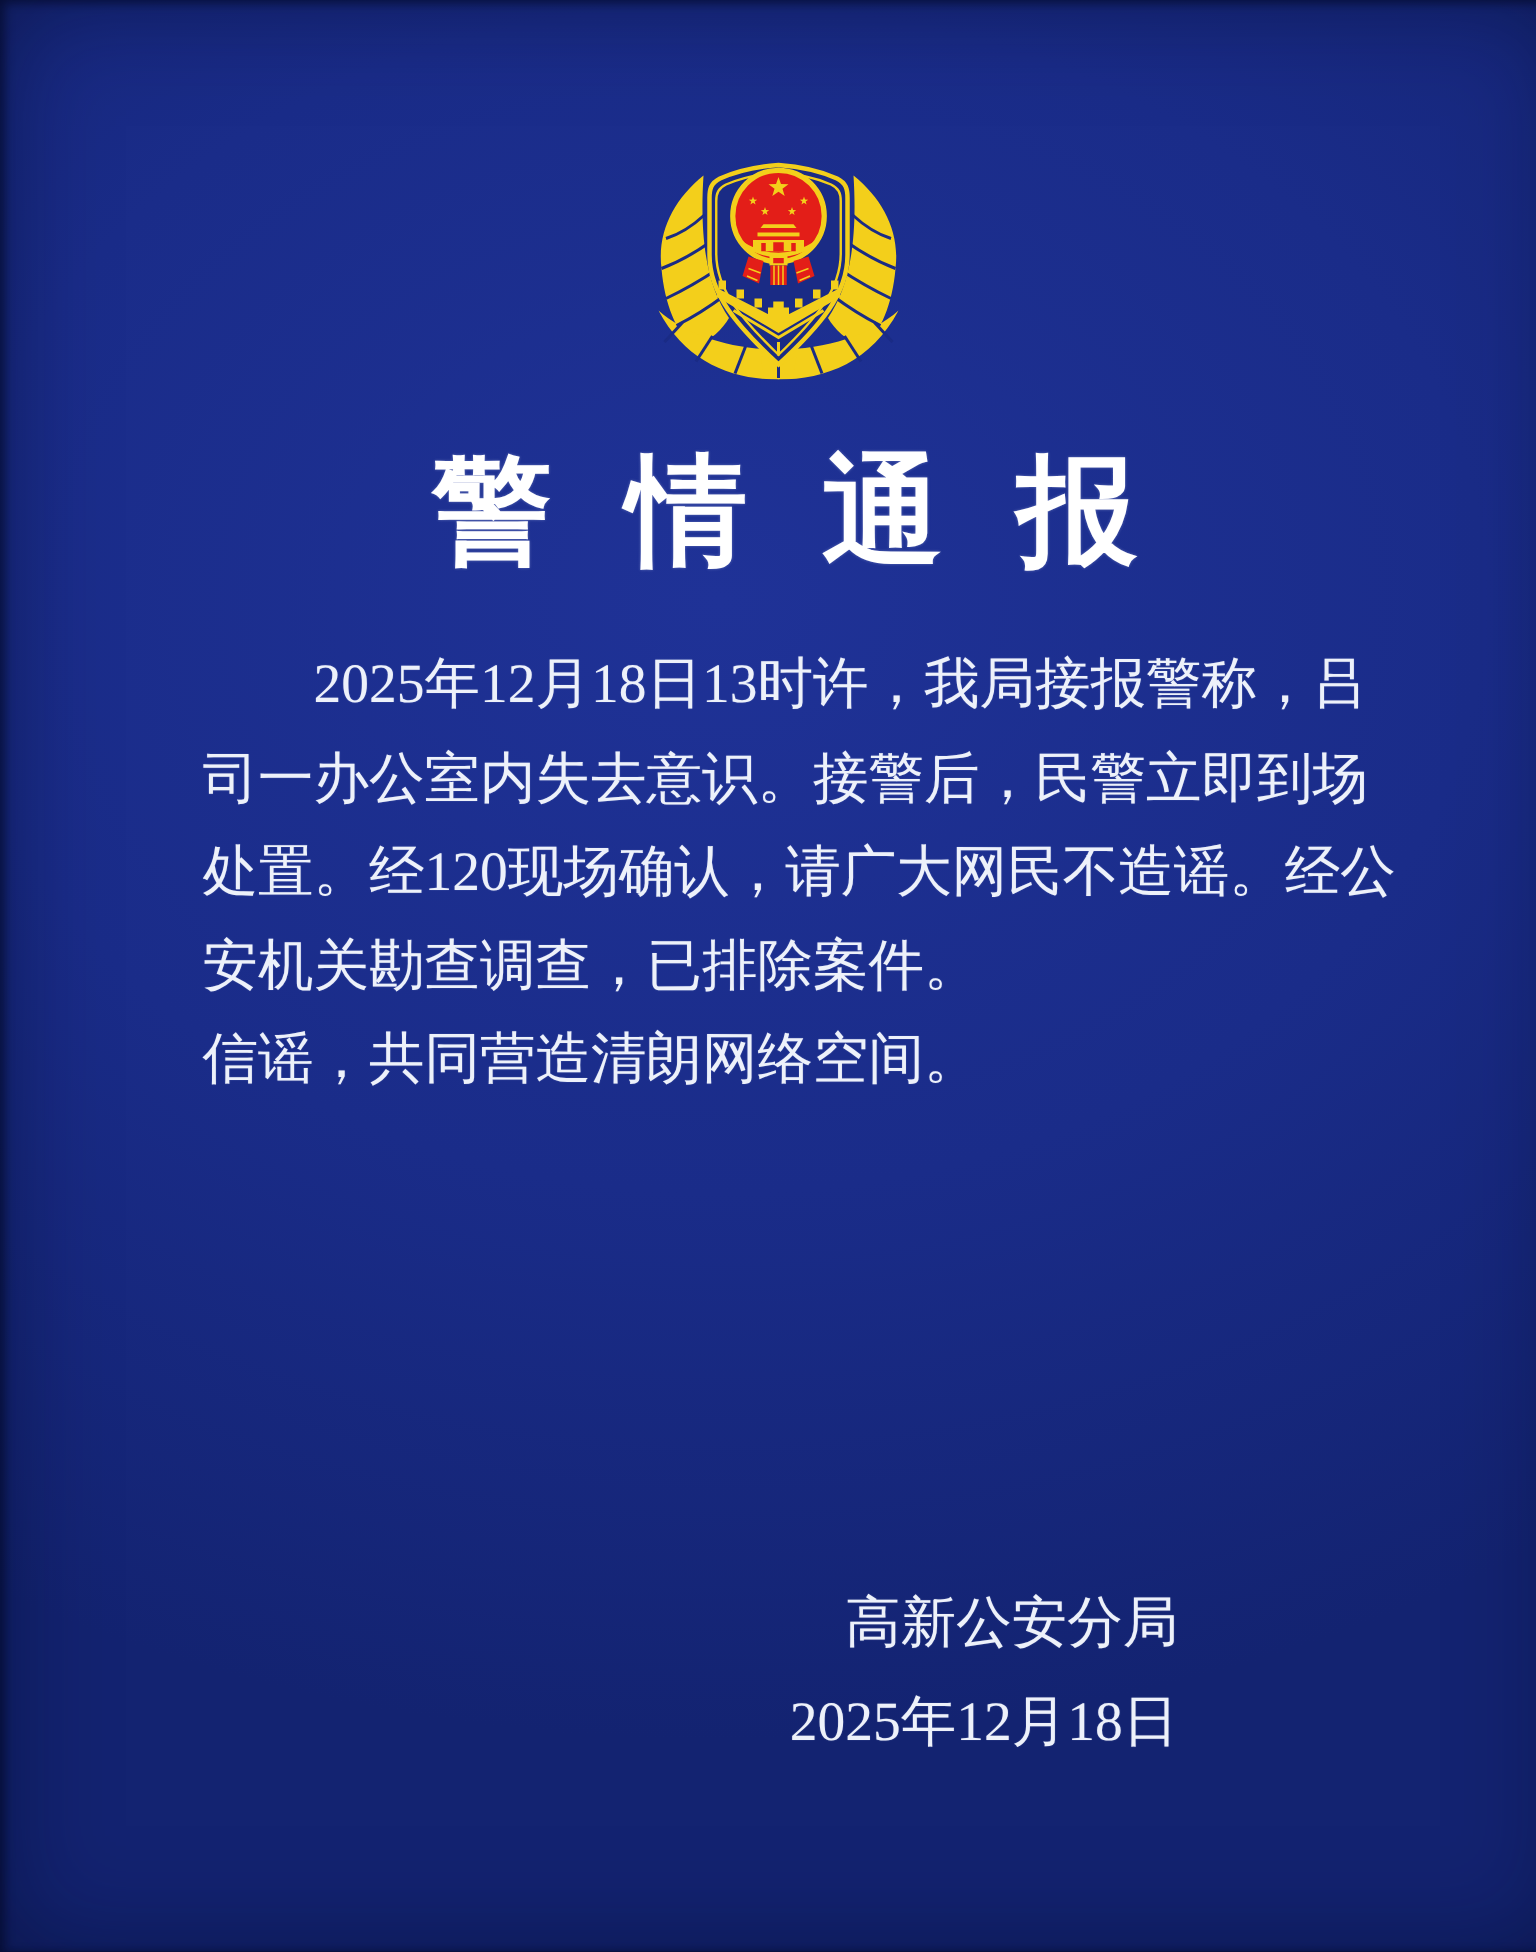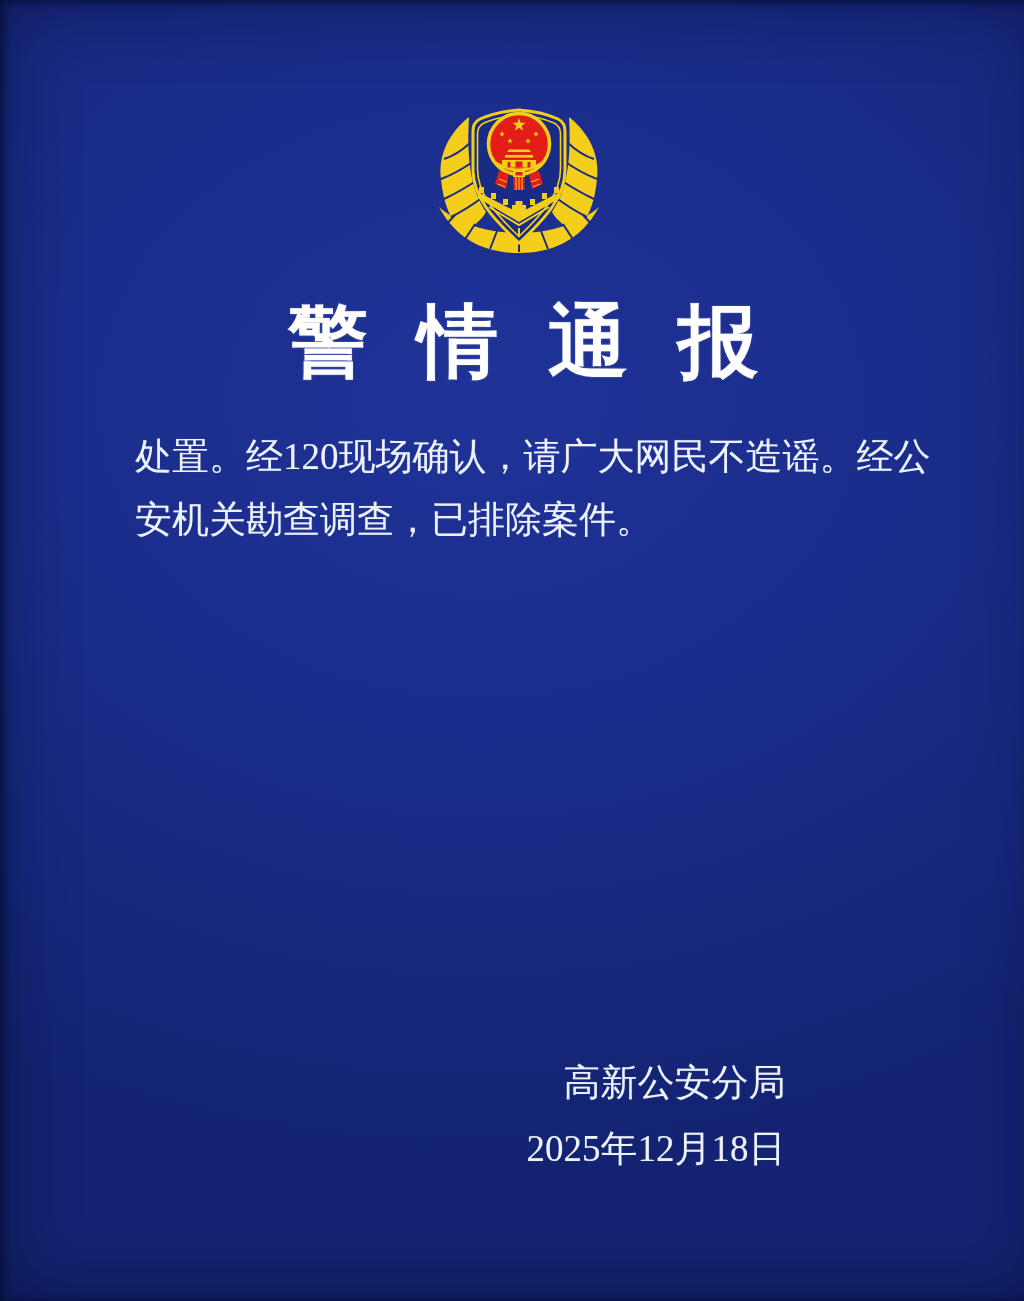--- a/index.html
+++ b/index.html
@@ -125,22 +125,25 @@
           <path d="M69,87 L76,90 M70,82 L78,85"></path>
           <path d="M111,87 L104,90 M110,82 L102,85"></path>
         </g>
       </g>
     </svg>
   </div>
 
   <h1 class="title">警情通报</h1>
 
   <div class="body-block">
+    <div class="body-line indent">2025年12月18日13时许，我局接报警称，吕</div>
+    <div class="body-line">司一办公室内失去意识。接警后，民警立即到场</div>
     <div class="body-line">处置。经120现场确认，请广大网民不造谣。经公</div>
     <div class="body-line">安机关勘查调查，已排除案件。</div>
+    <div class="body-line">信谣，共同营造清朗网络空间。</div>
   </div>
 
   <div class="signature-block">
     <div>高新公安分局</div>
     <div>2025年12月18日</div>
   </div>
 
 </div>
 
 </body></html>

